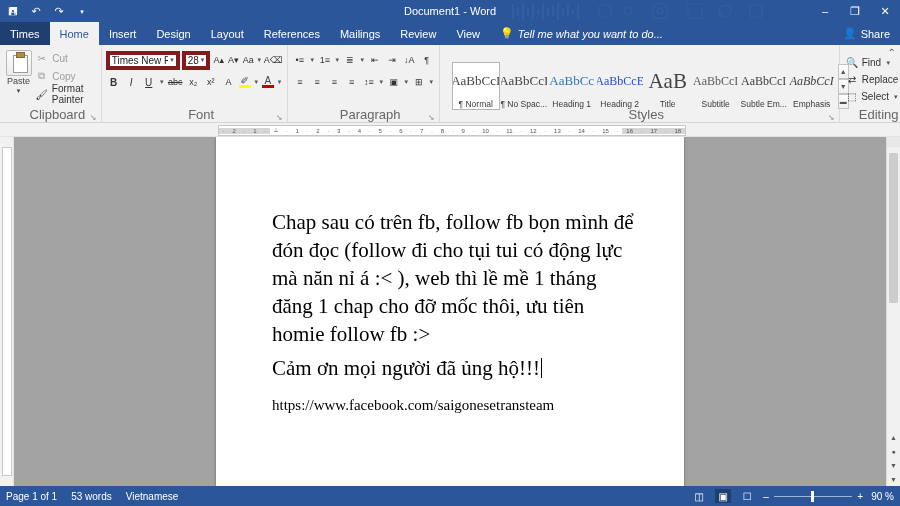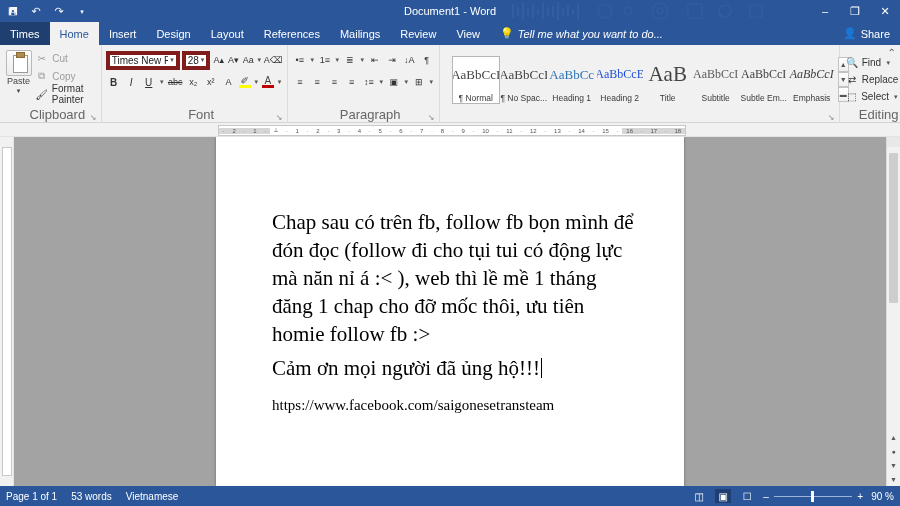--- a/index.html
+++ b/index.html
@@ -232,21 +232,21 @@
   .color-a .bar { width: 12px; height: 3px; }
   .split-caret { font-size: 7px; color: #555; width: 8px; text-align:center; }
 
   
   .g-para { width: 152px; }
   .pararow { display: flex; align-items: center; height: 22px; padding-top: 2px; gap:1px;}
 
   
   .g-styles { width: 400px; }
   .styles-strip {
-    display: flex; align-items: center;
+    display: flex; align-items: flex-end;
     height: 62px;
     padding-top: 1px;
     gap: 0px;
     padding-left: 8px;
   }
   .style-item {
     width: 48px;
     display: flex; flex-direction: column;
     align-items: center;
     border: 1px solid transparent;
@@ -669,20 +669,21 @@
             <div class="style-prev" style="font-size:12px;font-style:italic;color:#404040">AaBbCcI</div>
             <div class="style-name">Emphasis</div>
           </div>
           <div class="styles-scroll">
             <div>▲</div>
             <div>▼</div>
             <div>▬</div>
           </div>
         </div>
       </div>
+      <div class="glabel">Styles</div>
       <div class="dialog-launcher">↘</div>
     </div>
 
     <div class="group g-editing">
       <div class="gbody" style="flex-direction:column;padding-top:6px">
         <div class="edit-item">
           <span class="mini-ico">🔍</span>
           <span>Find</span>
           <span class="split-caret">▾</span>
         </div>

